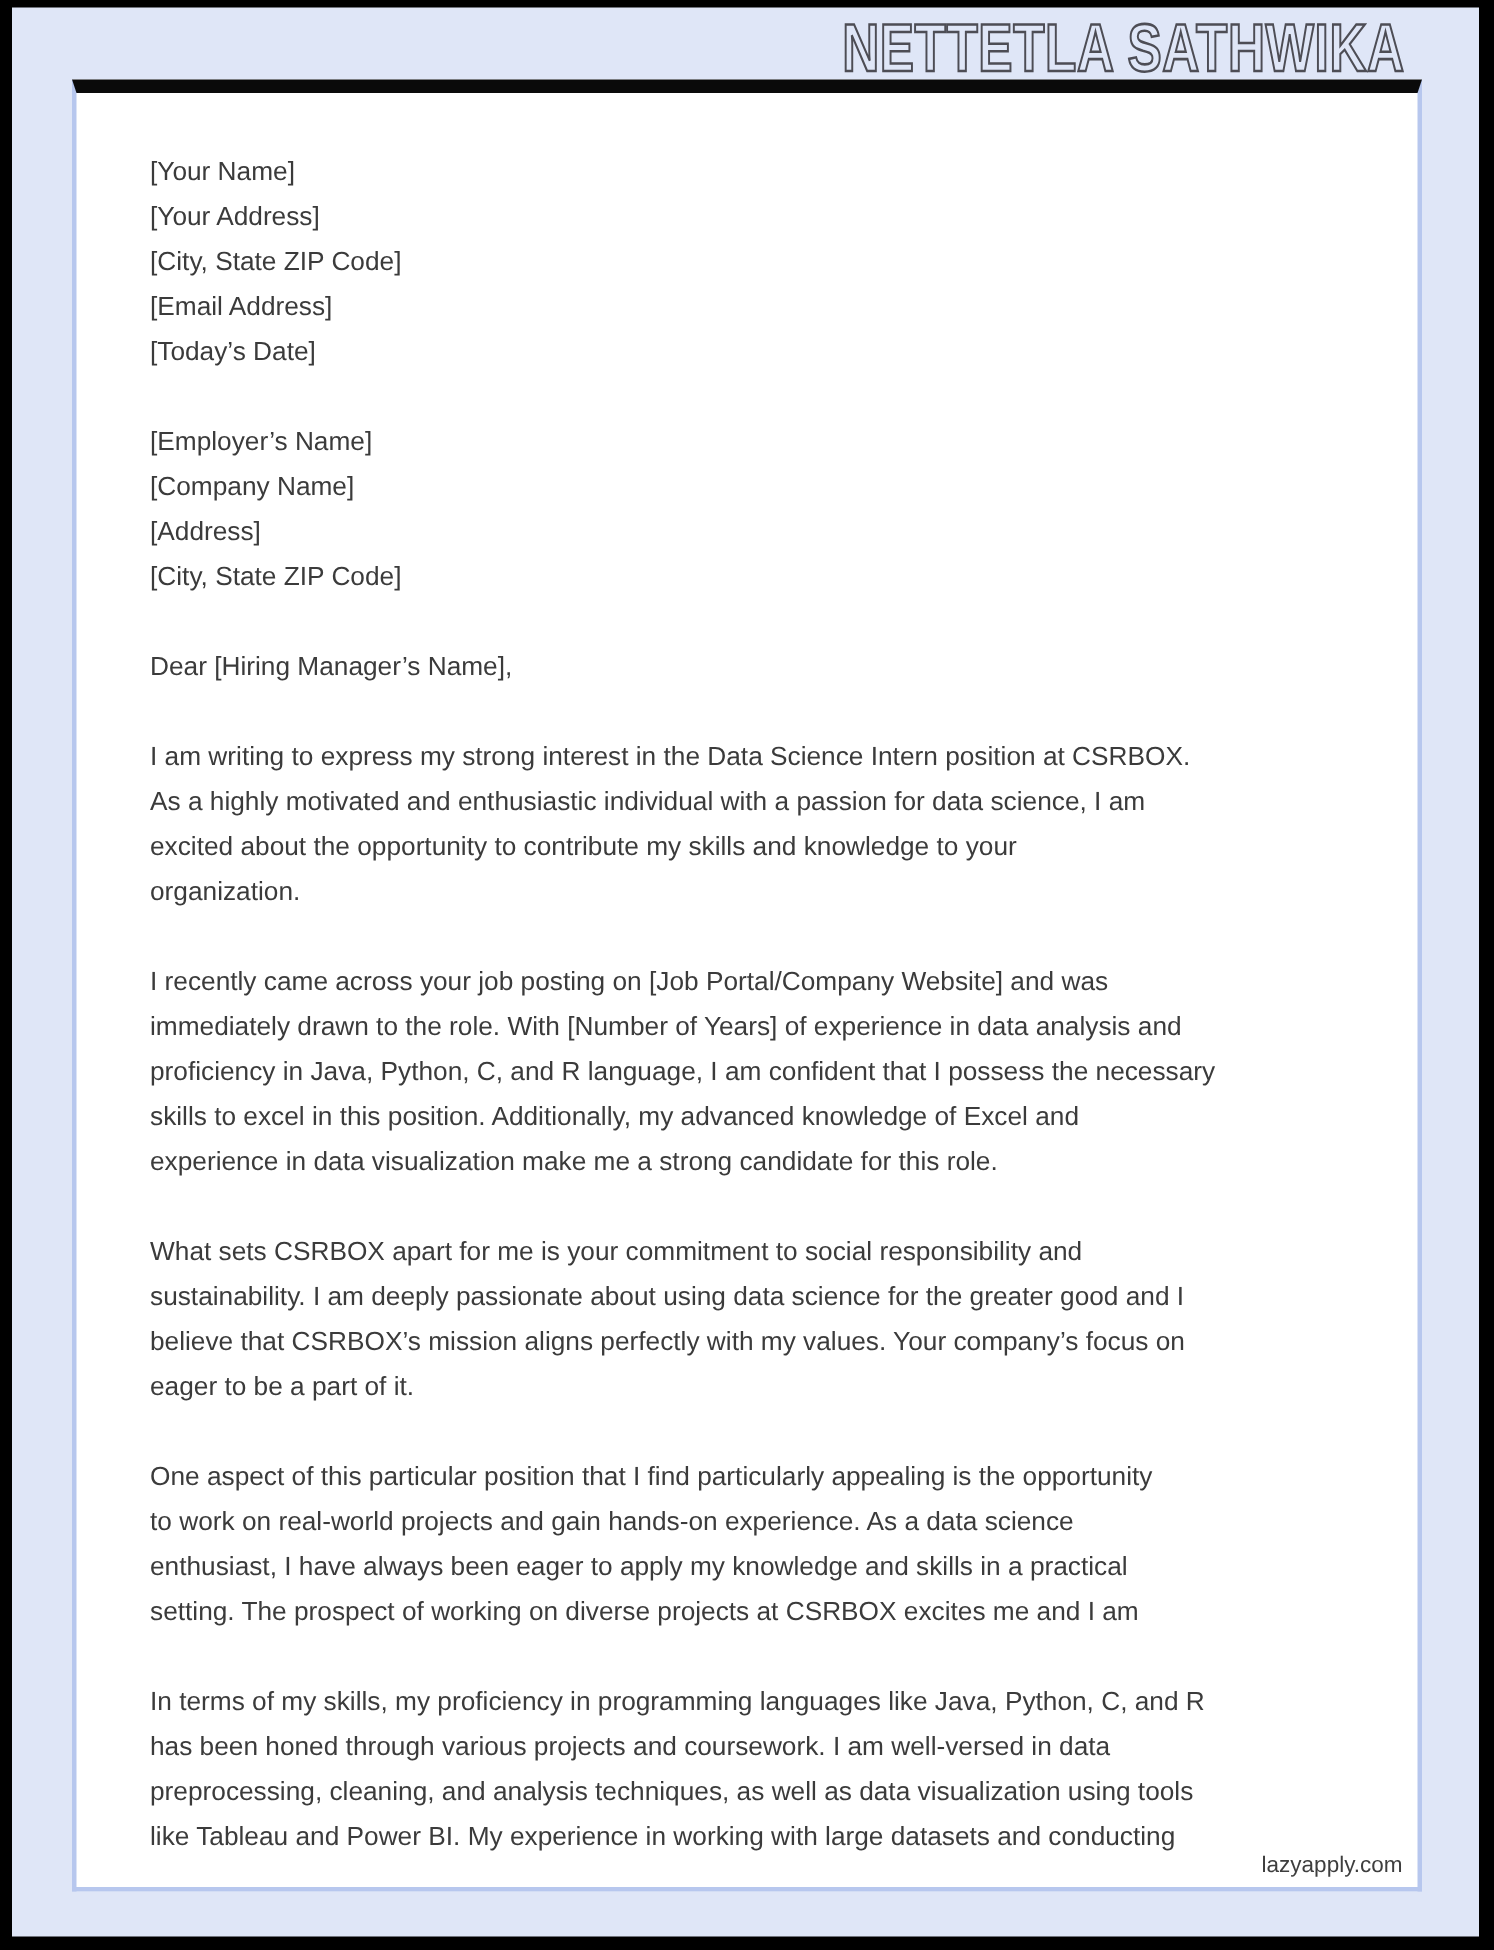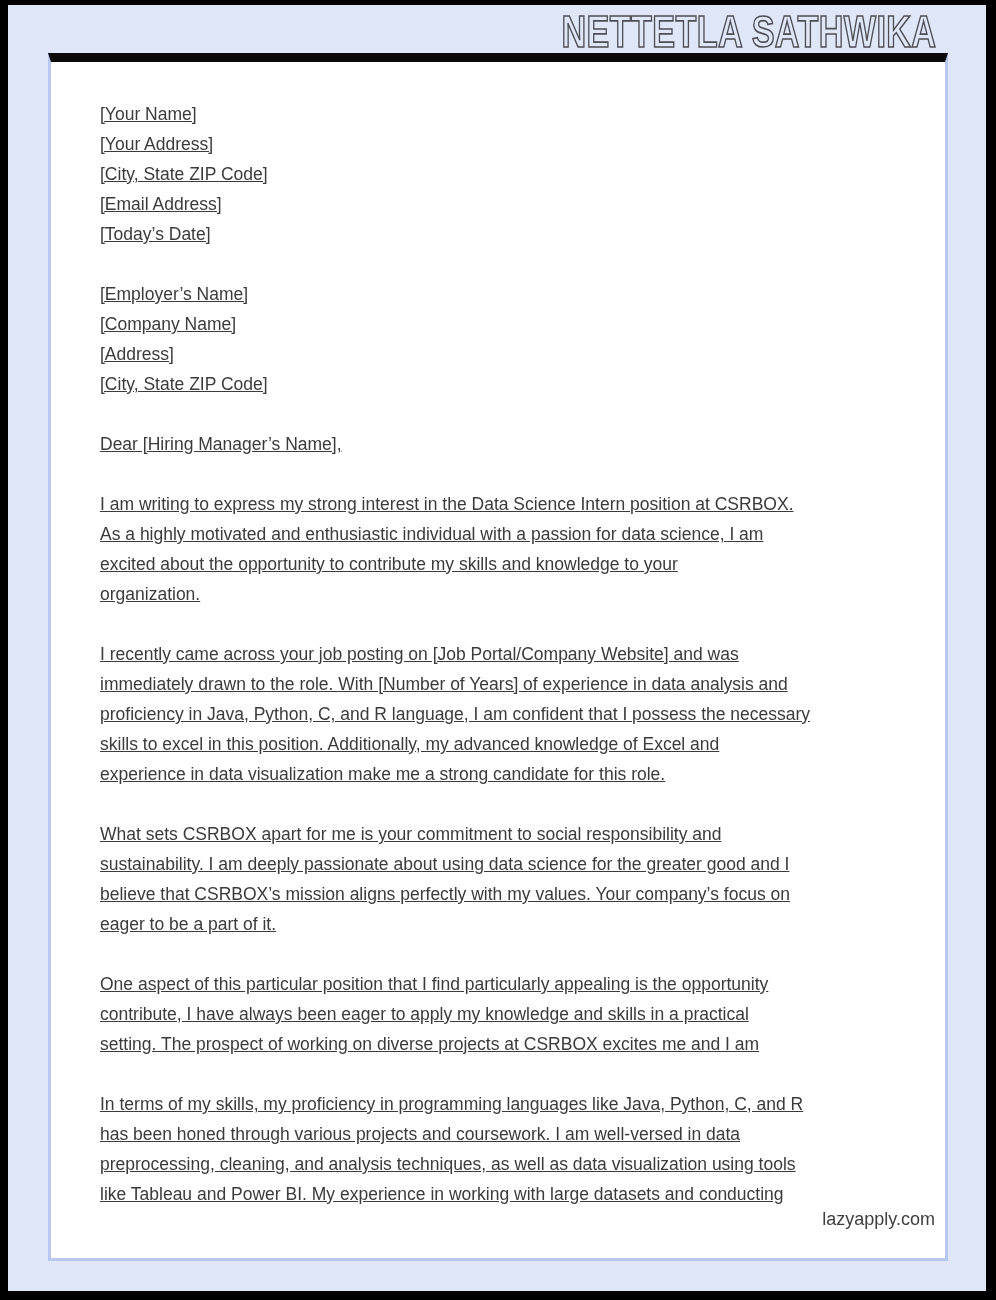--- a/index.html
+++ b/index.html
@@ -51,27 +51,27 @@
     border-bottom:3px solid var(--card-border-blue);
   }
   .letter-content{
     position:absolute;
     left:49px;top:37px;
     width:846px;
     color:var(--text);
     font-size:17.5px;
     line-height:30px;
   }
-  .block{margin-bottom:30px;text-decoration:underline;}
+  .block{margin-bottom:30px;}
   .block:last-child{margin-bottom:4px;}
   .line{white-space:nowrap;height:30px;}
   .watermark{
     position:absolute;
-    top:1211px;right:61px;
-    font-size:18px;
+    top:1236px;right:61px;
+    font-size:15px;
     line-height:16px;
     color:var(--watermark);
     white-space:nowrap;
   }
 </style>
 </head>
 <body>
 
 <div class="page-bg"></div>
 
@@ -110,21 +110,22 @@
           <div class="line">experience in data visualization make me a strong candidate for this role.</div>
         </div>
         <div class="block">
           <div class="line">What sets CSRBOX apart for me is your commitment to social responsibility and</div>
           <div class="line">sustainability. I am deeply passionate about using data science for the greater good and I</div>
           <div class="line">believe that CSRBOX’s mission aligns perfectly with my values. Your company’s focus on</div>
           <div class="line">eager to be a part of it.</div>
         </div>
         <div class="block">
           <div class="line">One aspect of this particular position that I find particularly appealing is the opportunity</div>
-          <div class="line">contribute, I have always been eager to apply my knowledge and skills in a practical</div>
+          <div class="line">to work on real-world projects and gain hands-on experience. As a data science</div>
+          <div class="line">enthusiast, I have always been eager to apply my knowledge and skills in a practical</div>
           <div class="line">setting. The prospect of working on diverse projects at CSRBOX excites me and I am</div>
         </div>
         <div class="block">
           <div class="line">In terms of my skills, my proficiency in programming languages like Java, Python, C, and R</div>
           <div class="line">has been honed through various projects and coursework. I am well-versed in data</div>
           <div class="line">preprocessing, cleaning, and analysis techniques, as well as data visualization using tools</div>
           <div class="line">like Tableau and Power BI. My experience in working with large datasets and conducting</div>
         </div>
       </div>
   </div>

